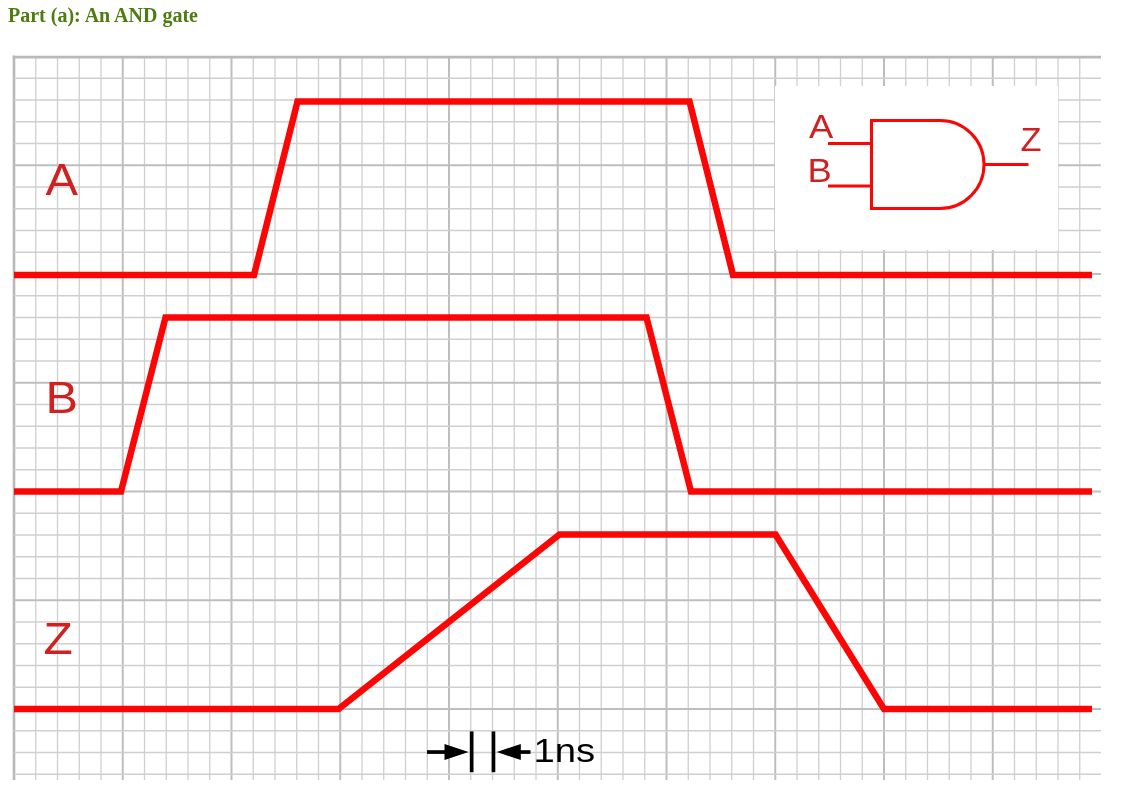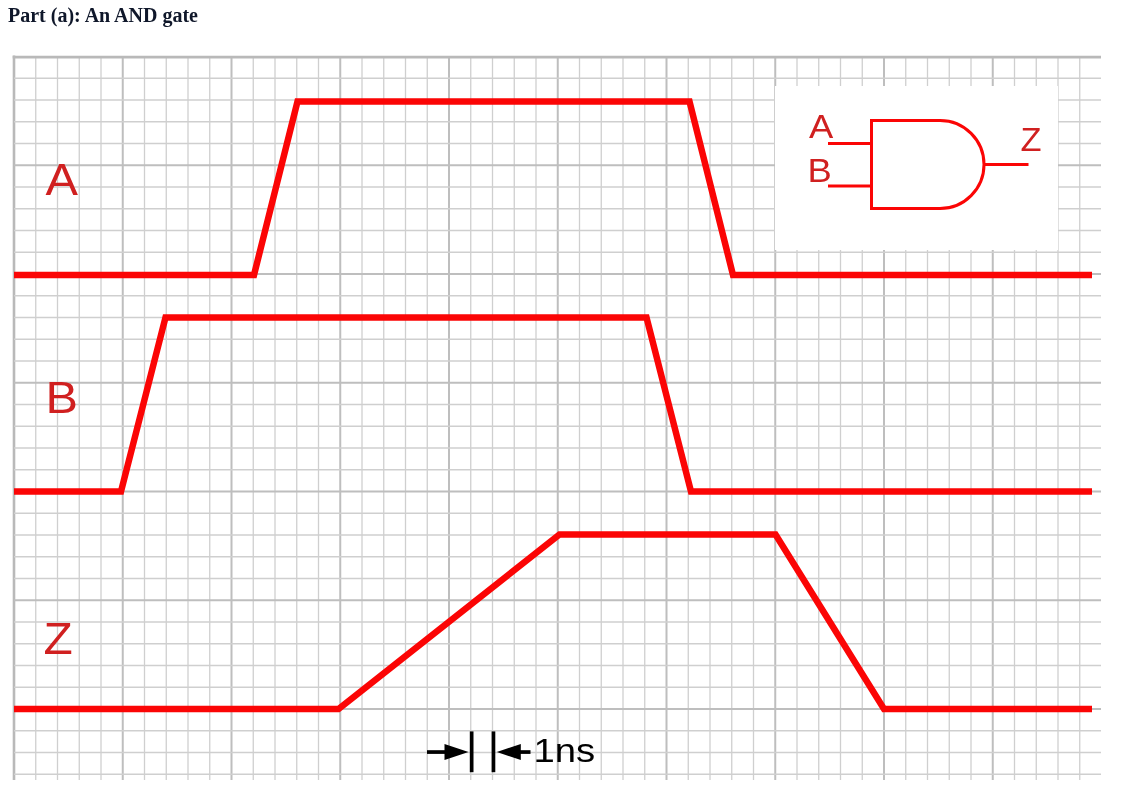--- a/index.html
+++ b/index.html
@@ -1,17 +1,17 @@
 <!DOCTYPE html>
 <html><head>
 <meta charset="utf-8">
 <style>
   html,body { margin:0; padding:0; background:#ffffff; }
   body { width:1140px; height:797px; position:relative; font-family:"Liberation Sans", sans-serif; }
-  #title { position:absolute; left:8px; top:4px; font-family:"Liberation Serif", serif; font-weight:bold; font-size:20px; color:#0f172a; white-space:nowrap; }
+  #title { position:absolute; left:8px; top:4px; font-family:"Liberation Serif", serif; font-weight:bold; font-size:20px; color:#4d7c0f; white-space:nowrap; }
 </style>
 </head>
 <body>
 
 <div id="title">Part (a): An AND gate</div>
 <svg width="1140" height="797" viewBox="0 0 1140 797" xmlns="http://www.w3.org/2000/svg" style="position:absolute;left:0;top:0">
 
 <g>
 <line x1="14.00" y1="55.50" x2="14.00" y2="780.00" stroke="#b9b9b9" stroke-width="2.6"></line>
 <line x1="35.75" y1="56.50" x2="35.75" y2="780.00" stroke="#cfcfcf" stroke-width="1.3"></line>

